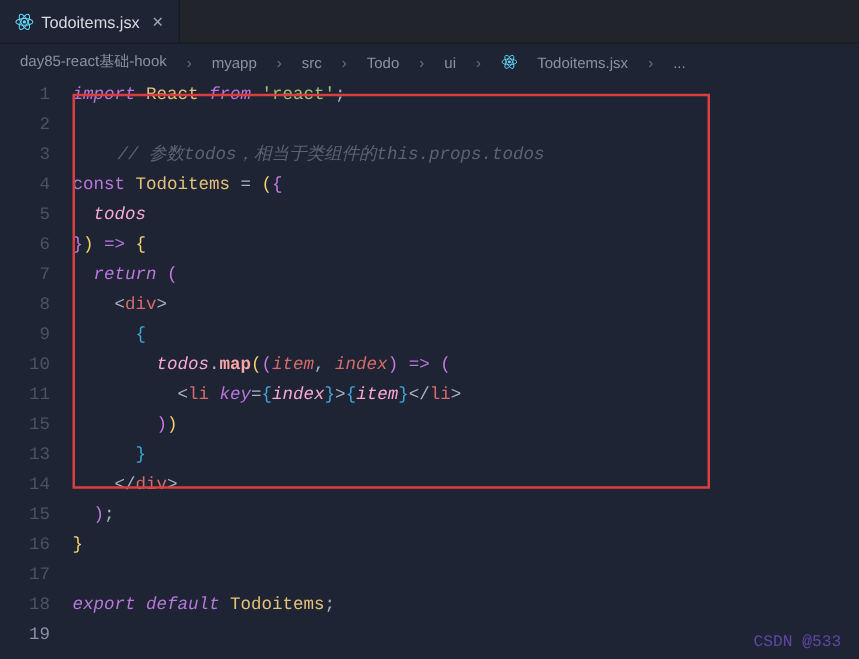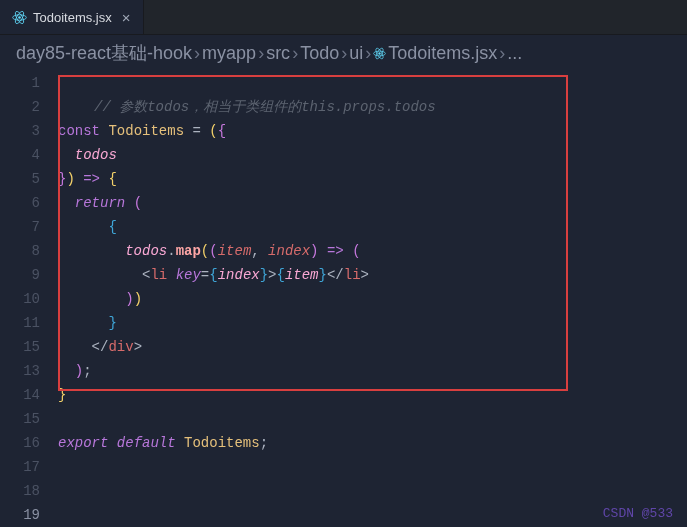--- a/index.html
+++ b/index.html
@@ -29,24 +29,24 @@
       font-size: 13px;
       color: #d7dae0;
       font-family: -apple-system, BlinkMacSystemFont, 'Segoe UI', sans-serif;
     }
     .tab .react-icon { display:flex; }
     .tab .close-icon { color: #a0a8b7; margin-left: 4px; font-size: 15px; }
     .breadcrumb {
       display: flex;
       align-items: center;
       padding: 6px 16px;
-      font-size: 18px;
+      font-size: 12px;
       color: #8a91a3;
       font-family: -apple-system, BlinkMacSystemFont, 'Segoe UI', sans-serif;
-      gap: 0;
+      gap: 14px;
       flex-wrap: nowrap;
       white-space: nowrap;
     }
     .breadcrumb .sep { color: #6a7184; padding: 0 2px; }
     .breadcrumb .react-icon { display:flex; margin-right: 2px; }
     .editor {
       display: flex;
       padding-left: 0;
     }
     .gutter {
@@ -159,26 +159,28 @@
     <div>15</div>
     <div>13</div>
     <div>14</div>
     <div>15</div>
     <div>16</div>
     <div>17</div>
     <div>18</div>
     <div class="line-active">19</div>
   </div>
   <div class="code">
+    <div class="code-line"><span class="tok-keyword">import</span><span> </span><span class="tok-var">React</span><span> </span><span class="tok-keyword">from</span><span> </span><span class="tok-string">'react'</span><span class="tok-white">;</span></div>
     <div class="code-line"></div>
     <div class="code-line"><span class="tok-comment">// 参数todos，相当于类组件的this.props.todos</span></div>
     <div class="code-line"><span class="tok-keyword-nm">const</span><span> </span><span class="tok-var">Todoitems</span><span class="tok-white"> = </span><span class="tok-punc">(</span><span class="tok-punc-p">{</span></div>
     <div class="code-line"><span>  </span><span class="tok-prop">todos</span></div>
     <div class="code-line"><span class="tok-punc-p">}</span><span class="tok-punc">)</span><span class="tok-keyword-nm"> =&gt; </span><span class="tok-punc">{</span></div>
     <div class="code-line"><span>  </span><span class="tok-keyword">return</span><span class="tok-punc-p"> (</span></div>
+    <div class="code-line"><span>    </span><span class="tok-white">&lt;</span><span class="tok-tag">div</span><span class="tok-white">&gt;</span></div>
     <div class="code-line"><span>      </span><span class="tok-punc-b">{</span></div>
     <div class="code-line"><span>        </span><span class="tok-prop">todos</span><span class="tok-white">.</span><span class="tok-func2">map</span><span class="tok-punc">(</span><span class="tok-punc-p">(</span><span class="tok-param">item</span><span class="tok-white">, </span><span class="tok-param">index</span><span class="tok-punc-p">)</span><span class="tok-keyword-nm"> =&gt; </span><span class="tok-punc-p">(</span></div>
     <div class="code-line"><span>          </span><span class="tok-white">&lt;</span><span class="tok-tag">li</span><span> </span><span class="tok-attr">key</span><span class="tok-white">=</span><span class="tok-punc-b">{</span><span class="tok-prop">index</span><span class="tok-punc-b">}</span><span class="tok-white">&gt;</span><span class="tok-punc-b">{</span><span class="tok-prop">item</span><span class="tok-punc-b">}</span><span class="tok-white">&lt;/</span><span class="tok-tag">li</span><span class="tok-white">&gt;</span></div>
     <div class="code-line"><span>        </span><span class="tok-punc-p">)</span><span class="tok-punc">)</span></div>
     <div class="code-line"><span>      </span><span class="tok-punc-b">}</span></div>
     <div class="code-line"><span>    </span><span class="tok-white">&lt;/</span><span class="tok-tag">div</span><span class="tok-white">&gt;</span></div>
     <div class="code-line"><span>  </span><span class="tok-punc-p">)</span><span class="tok-white">;</span></div>
     <div class="code-line"><span class="tok-punc">}</span></div>
     <div class="code-line"></div>
     <div class="code-line"><span class="tok-keyword">export</span><span> </span><span class="tok-keyword">default</span><span> </span><span class="tok-var">Todoitems</span><span class="tok-white">;</span></div>

